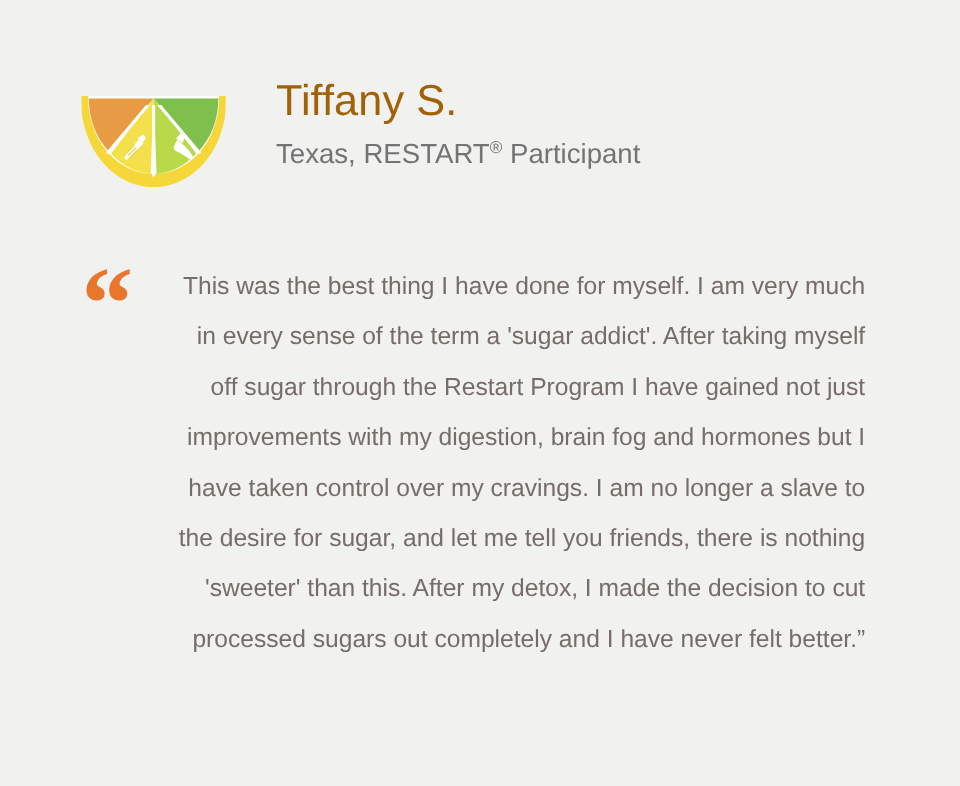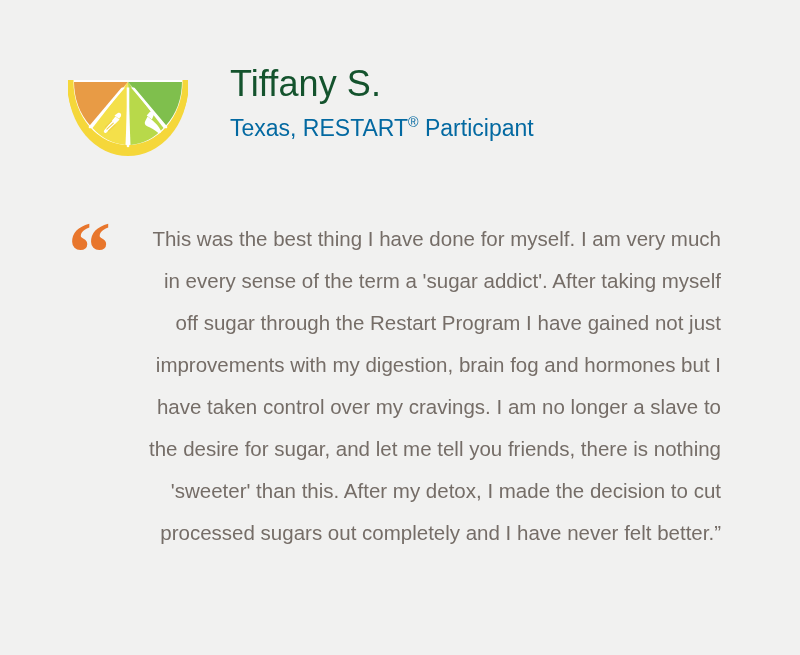--- a/index.html
+++ b/index.html
@@ -54,31 +54,31 @@
     width: 540px;
   }
 
   .author-name {
     margin: 0;
     font-family: "Liberation Sans", sans-serif;
     font-size: 36px;
     font-weight: 400;
     line-height: 44px;
     letter-spacing: 0.1px;
-    color: #14532d;
+    color: #a16207;
     white-space: nowrap;
   }
 
   .author-meta {
     margin: 7px 0 0 0;
     font-family: "Liberation Sans", sans-serif;
     font-size: 23px;
     font-weight: 400;
     line-height: 30px;
-    color: #0369a1;
+    color: #737373;
     white-space: nowrap;
   }
   .author-meta .reg-mark {
     font-size: 0.62em;
     vertical-align: super;
     line-height: 1;
   }
 
   
   .quote-region {

